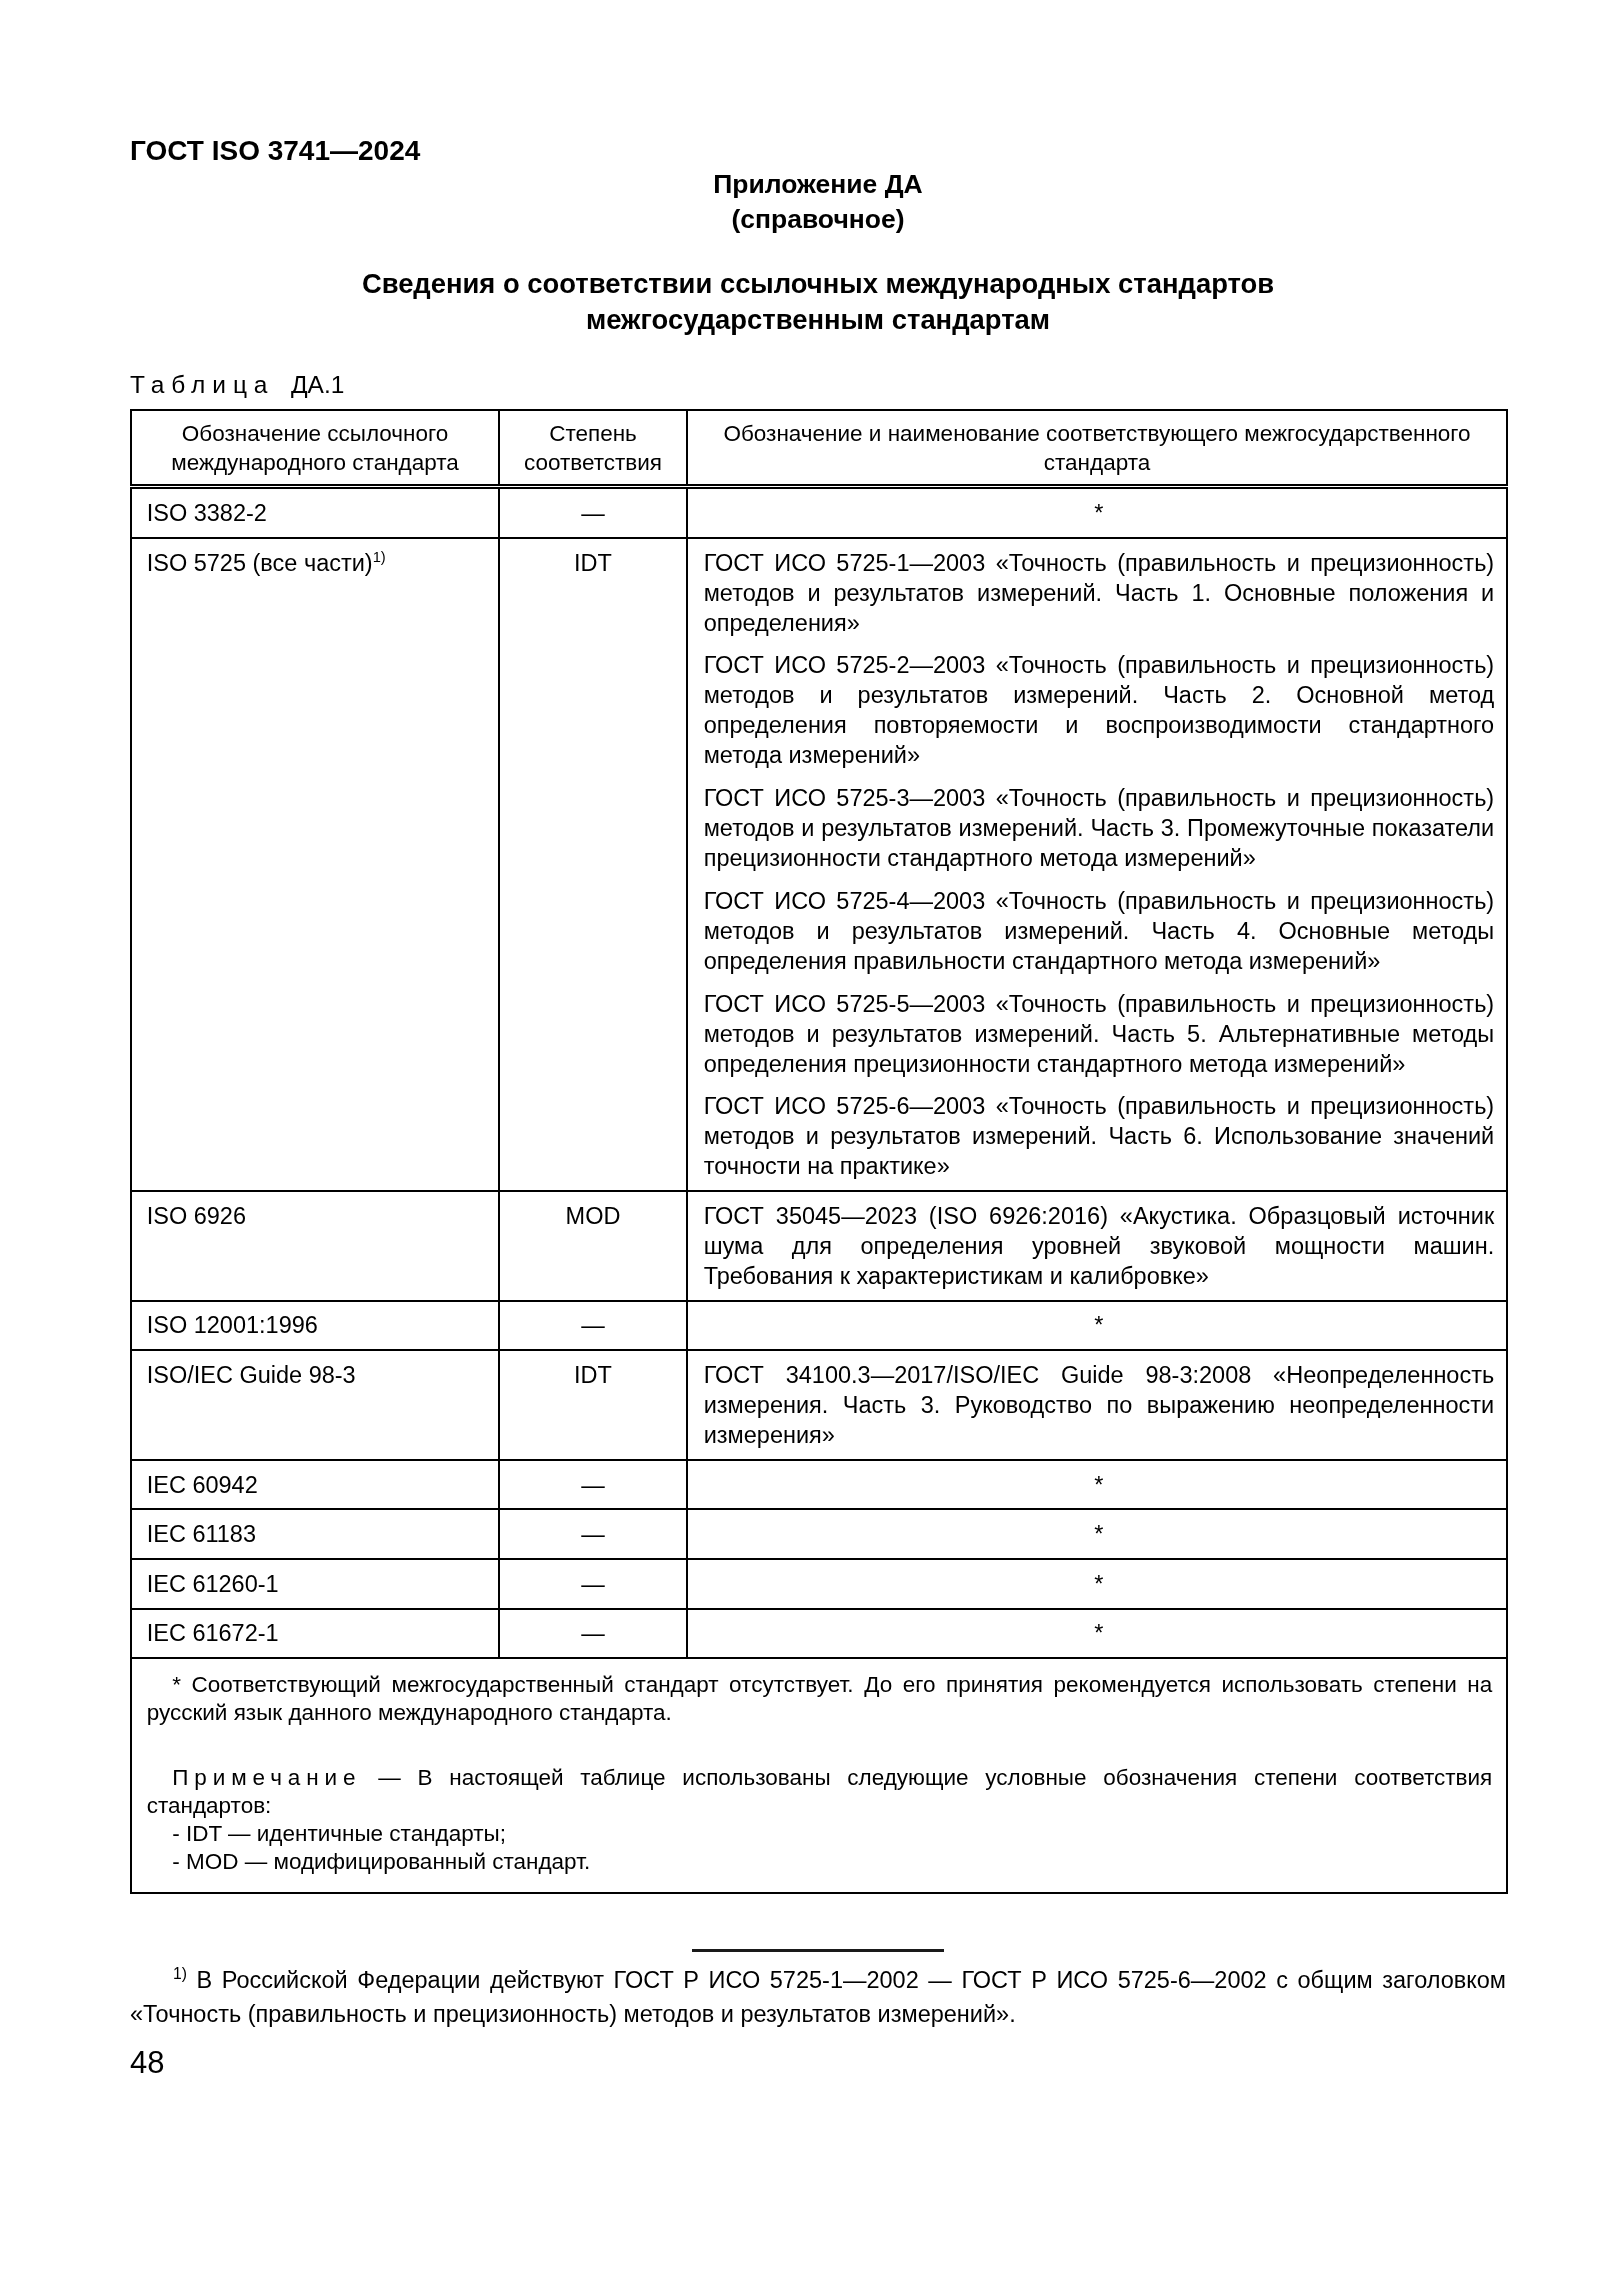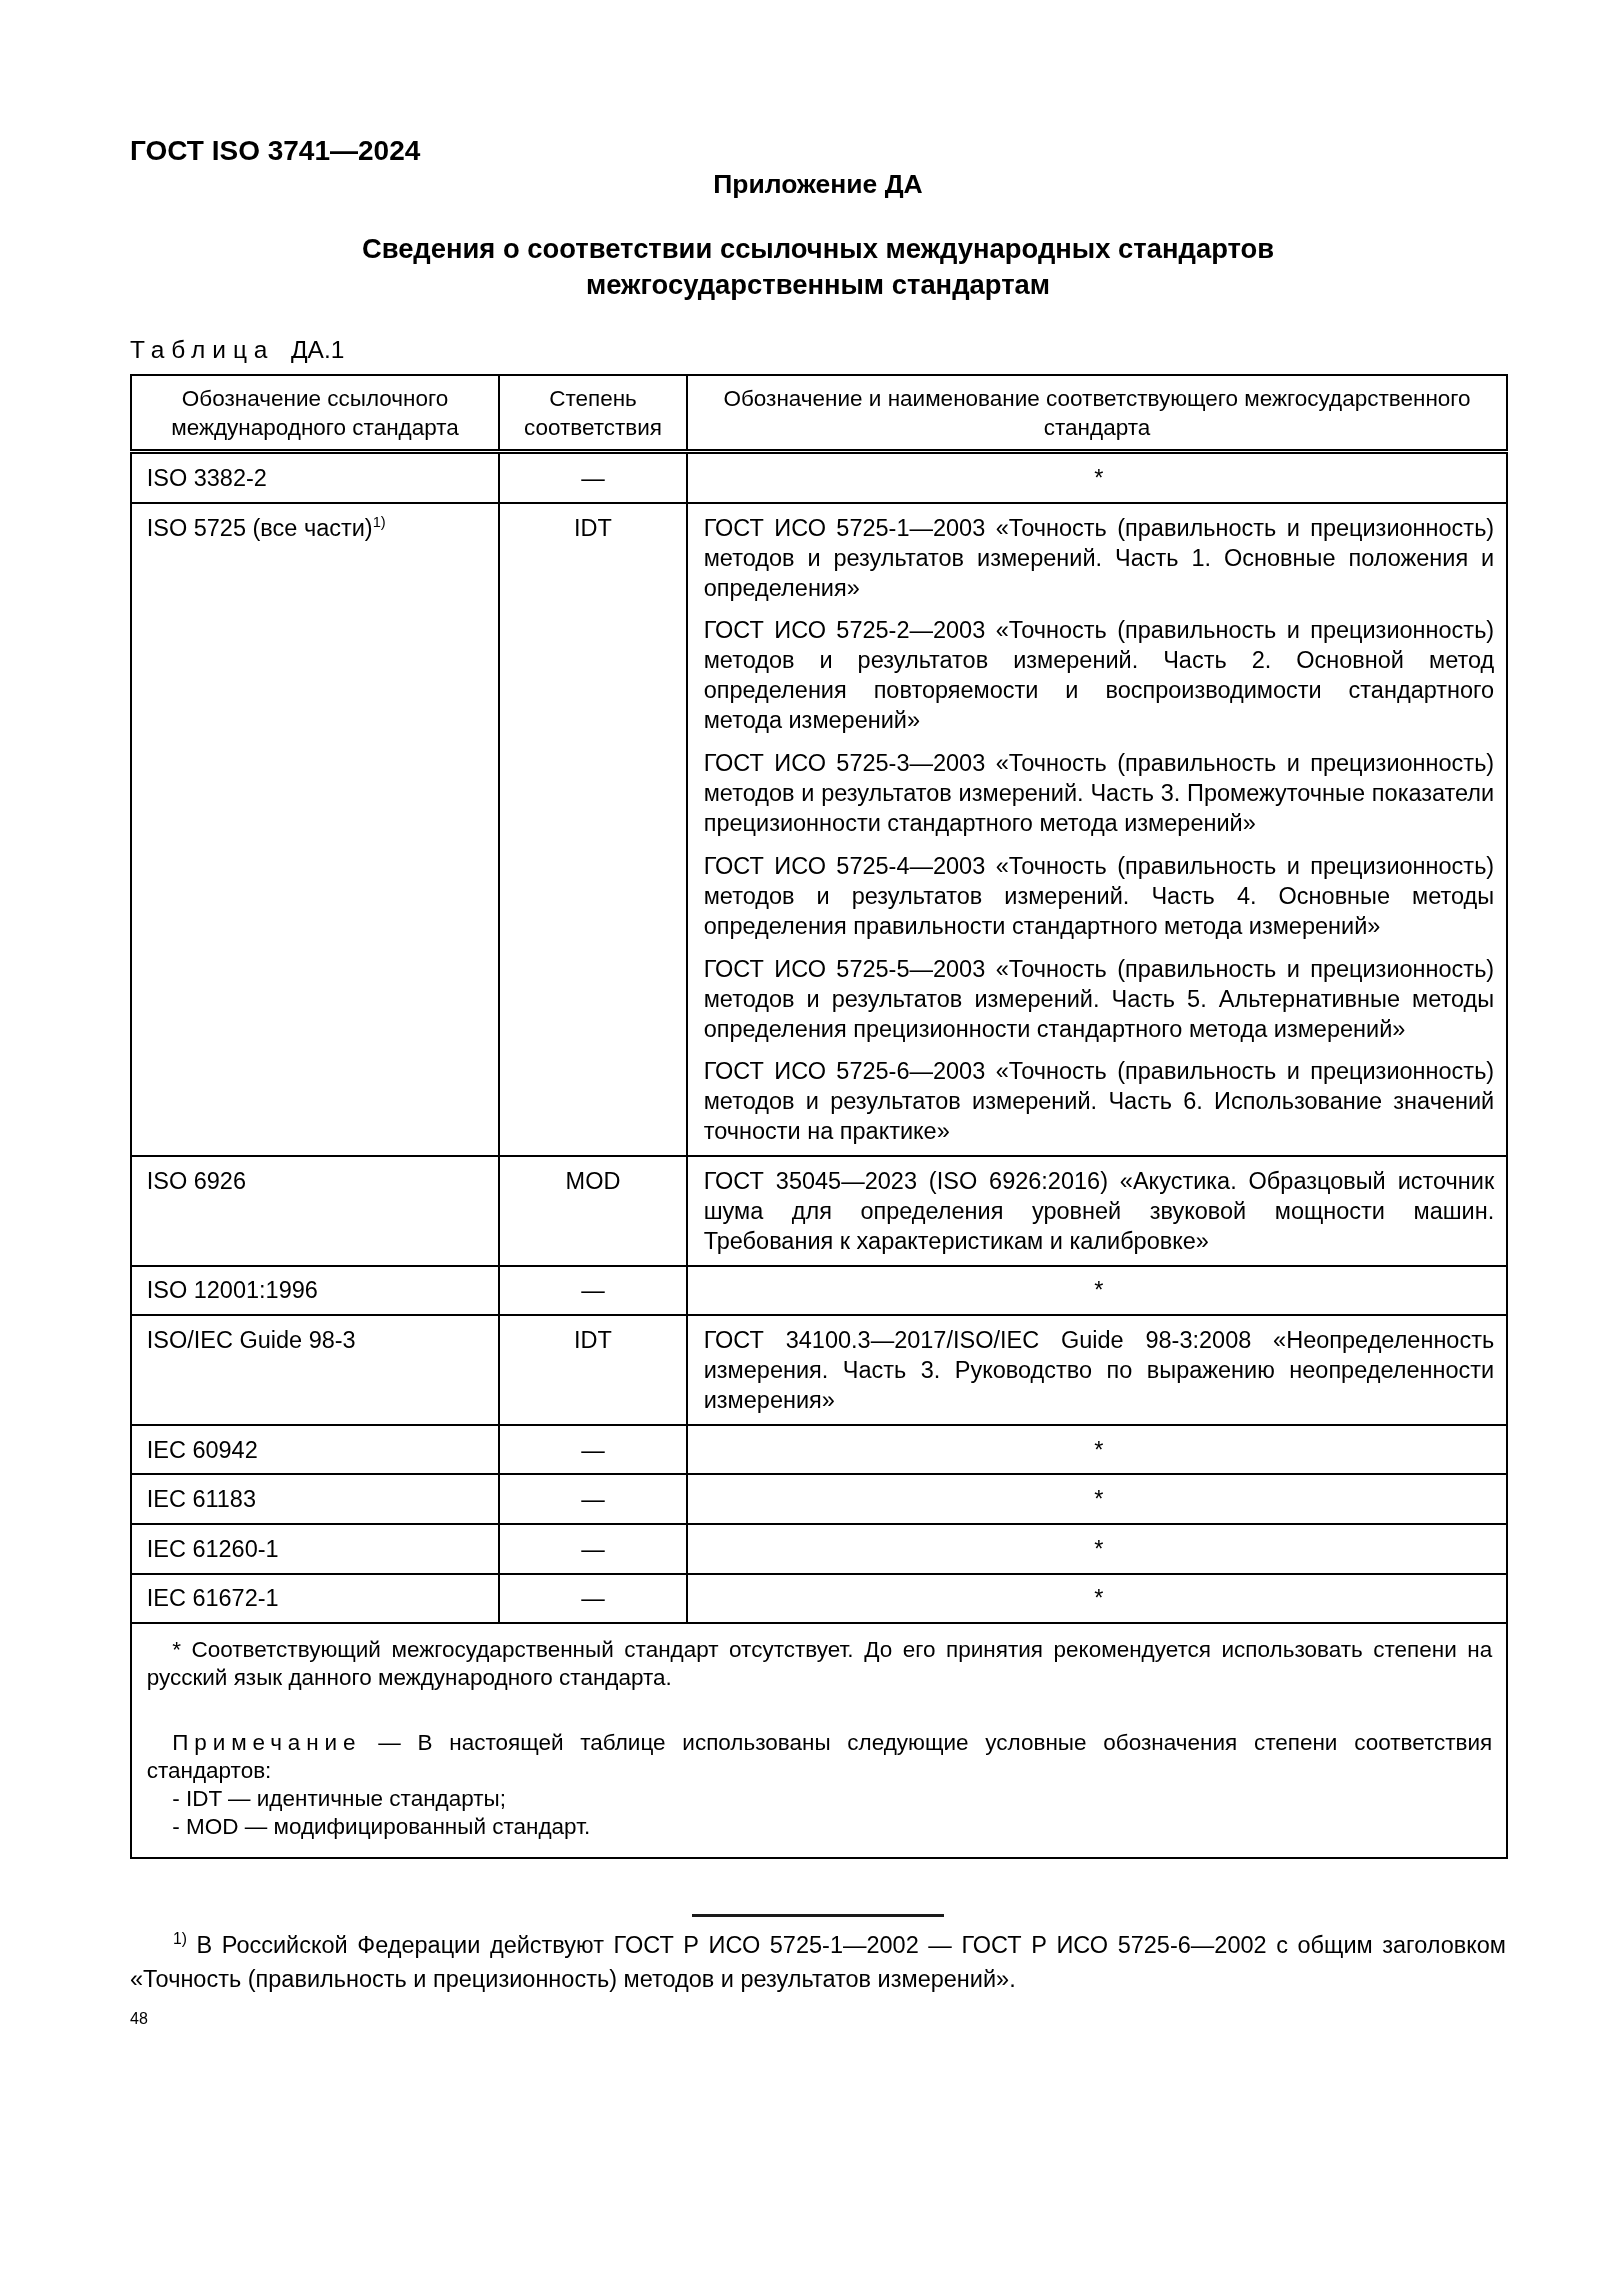--- a/index.html
+++ b/index.html
@@ -140,33 +140,34 @@
     line-height: 34px;
     text-align: justify;
     text-indent: 43px;
   }
   .page-footnote sup {
     font-size: 15.7px;
     line-height: 0;
   }
   .page-number {
     margin-top: 13.7px;
-    font-size: 16px;
+    font-size: 31px;
   }
 </style>
 </head>
 <body>
 
 <div class="page">
   <div class="content">
 
     <div class="doc-code">ГОСТ ISO 3741—2024</div>
 
     <div class="appendix-block">
       <div>Приложение ДА</div>
+      <div>(справочное)</div>
     </div>
 
     <div class="section-title">
       <div>Сведения о соответствии ссылочных международных стандартов</div>
       <div>межгосударственным стандартам</div>
     </div>
 
     <div class="table-caption">
       <span class="spaced">Таблица</span>
       <span class="tbl-num">ДА.1</span>

